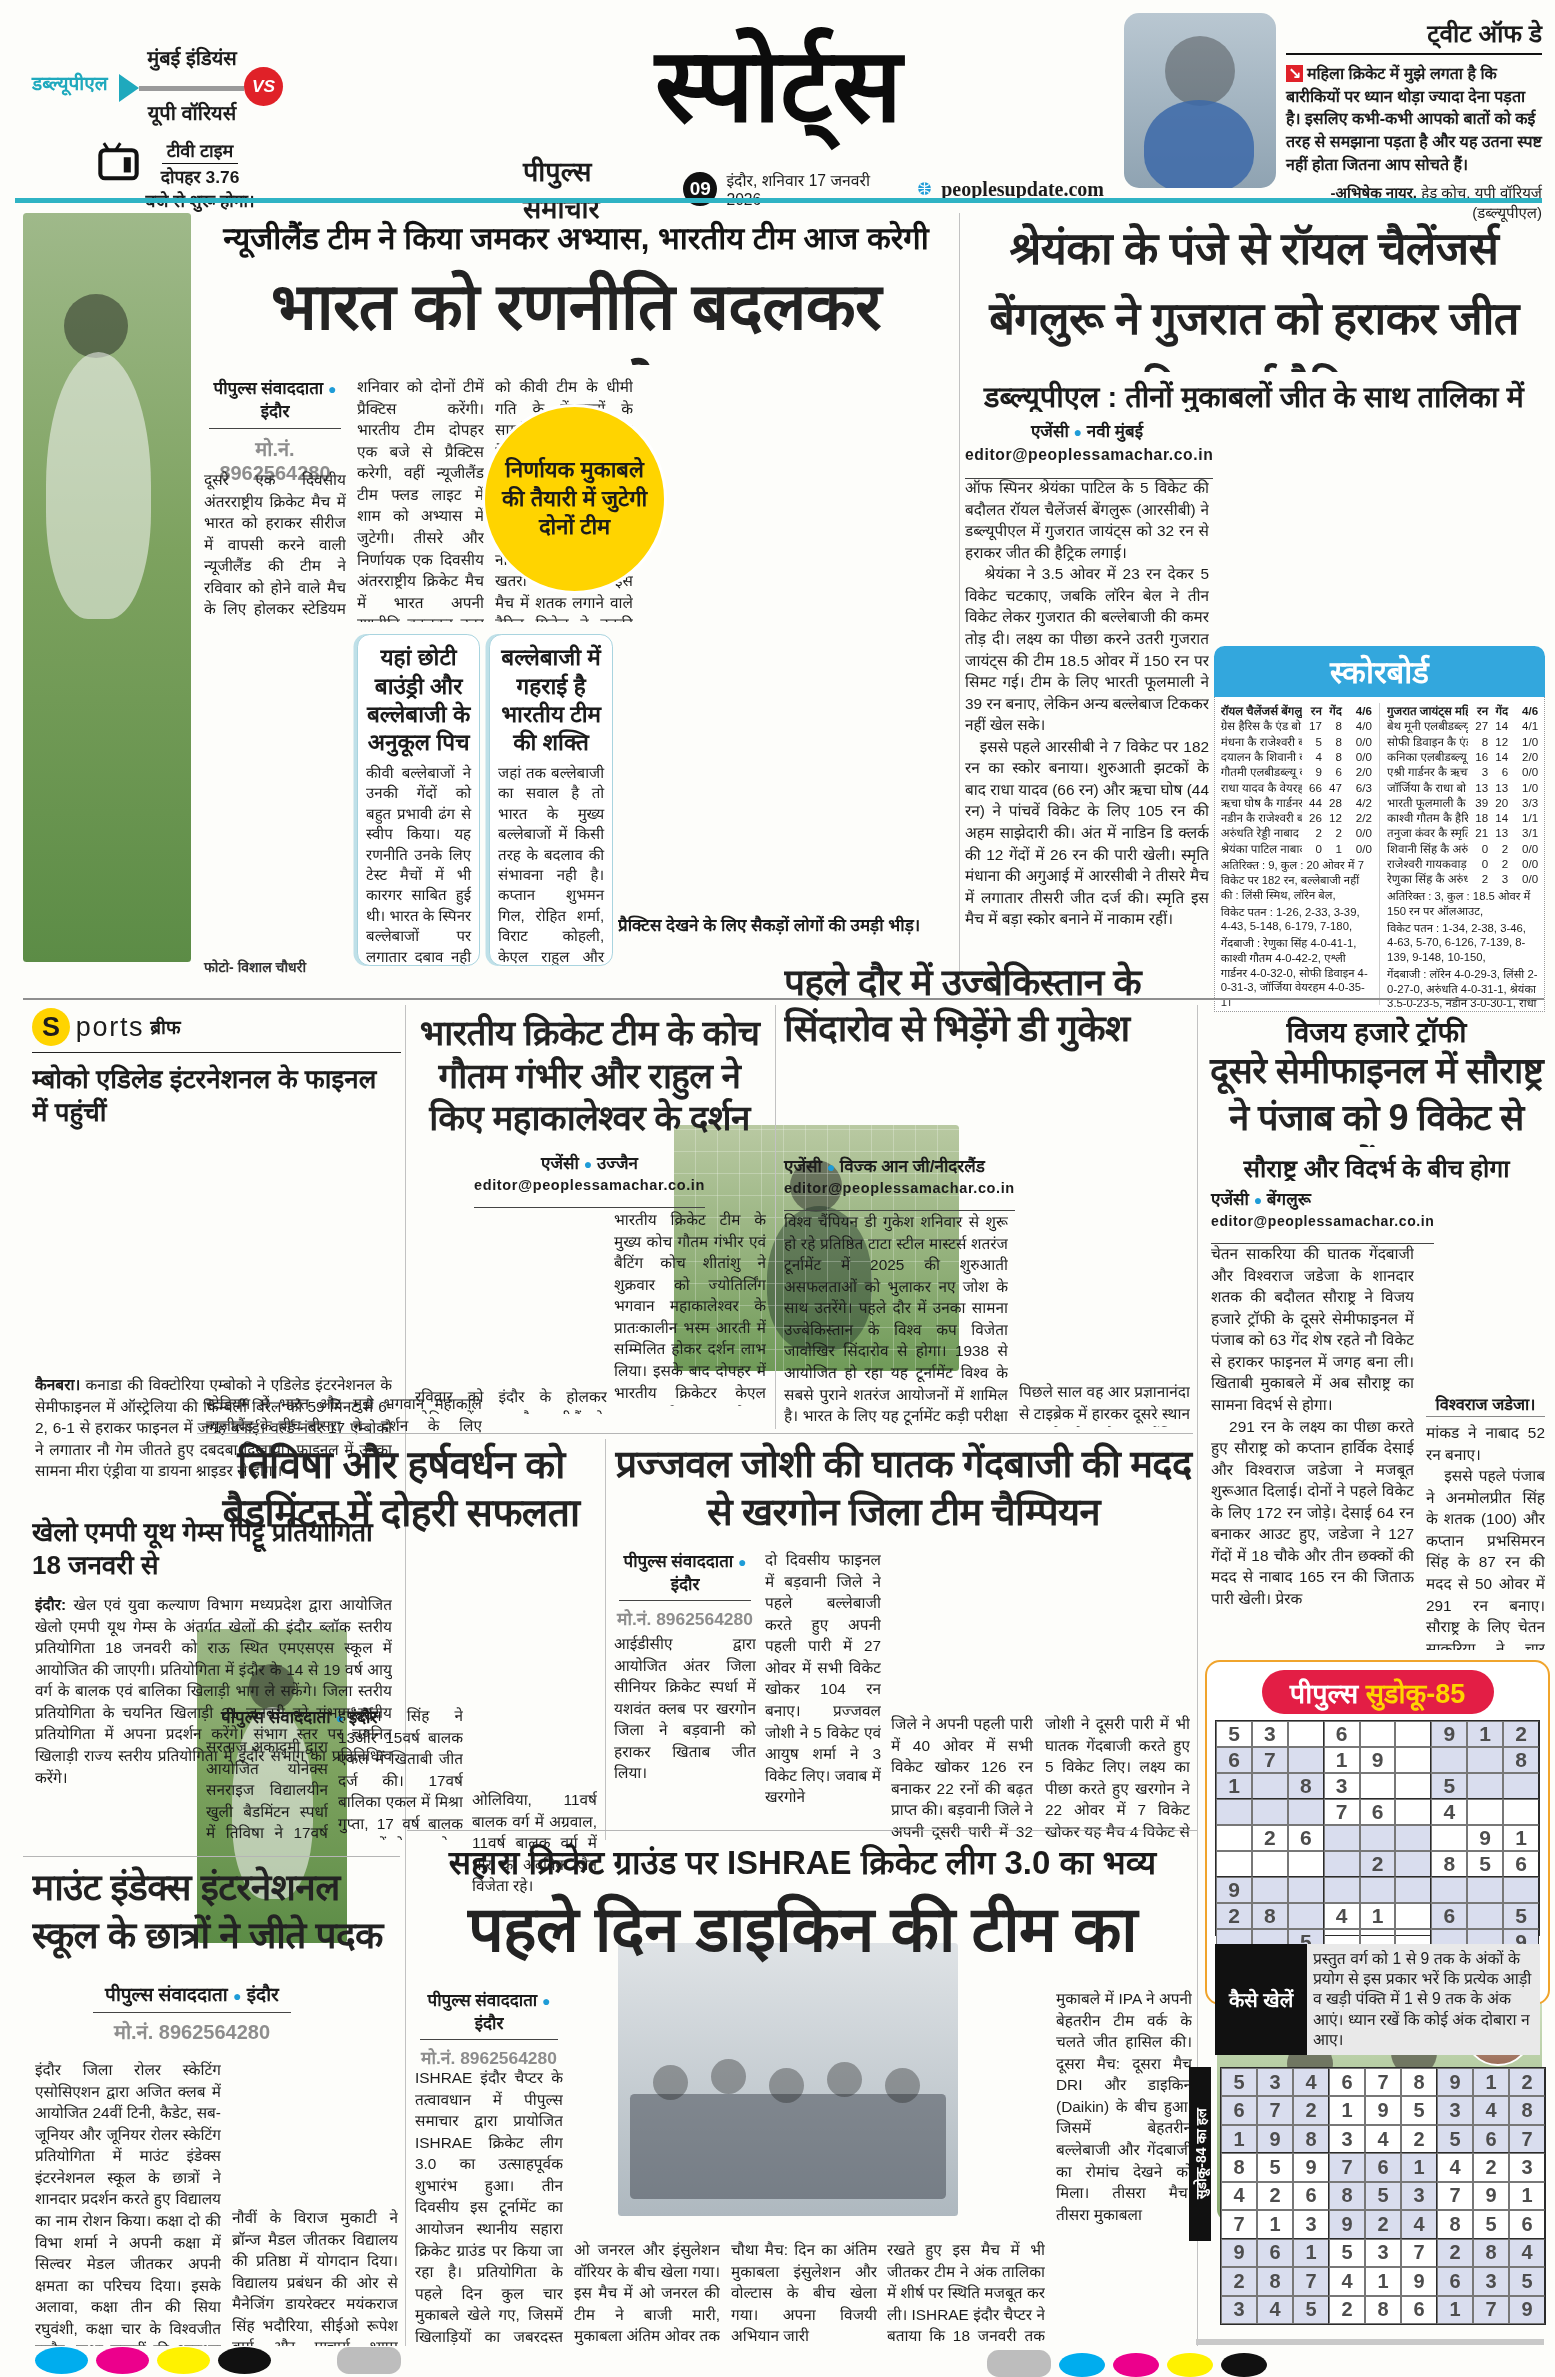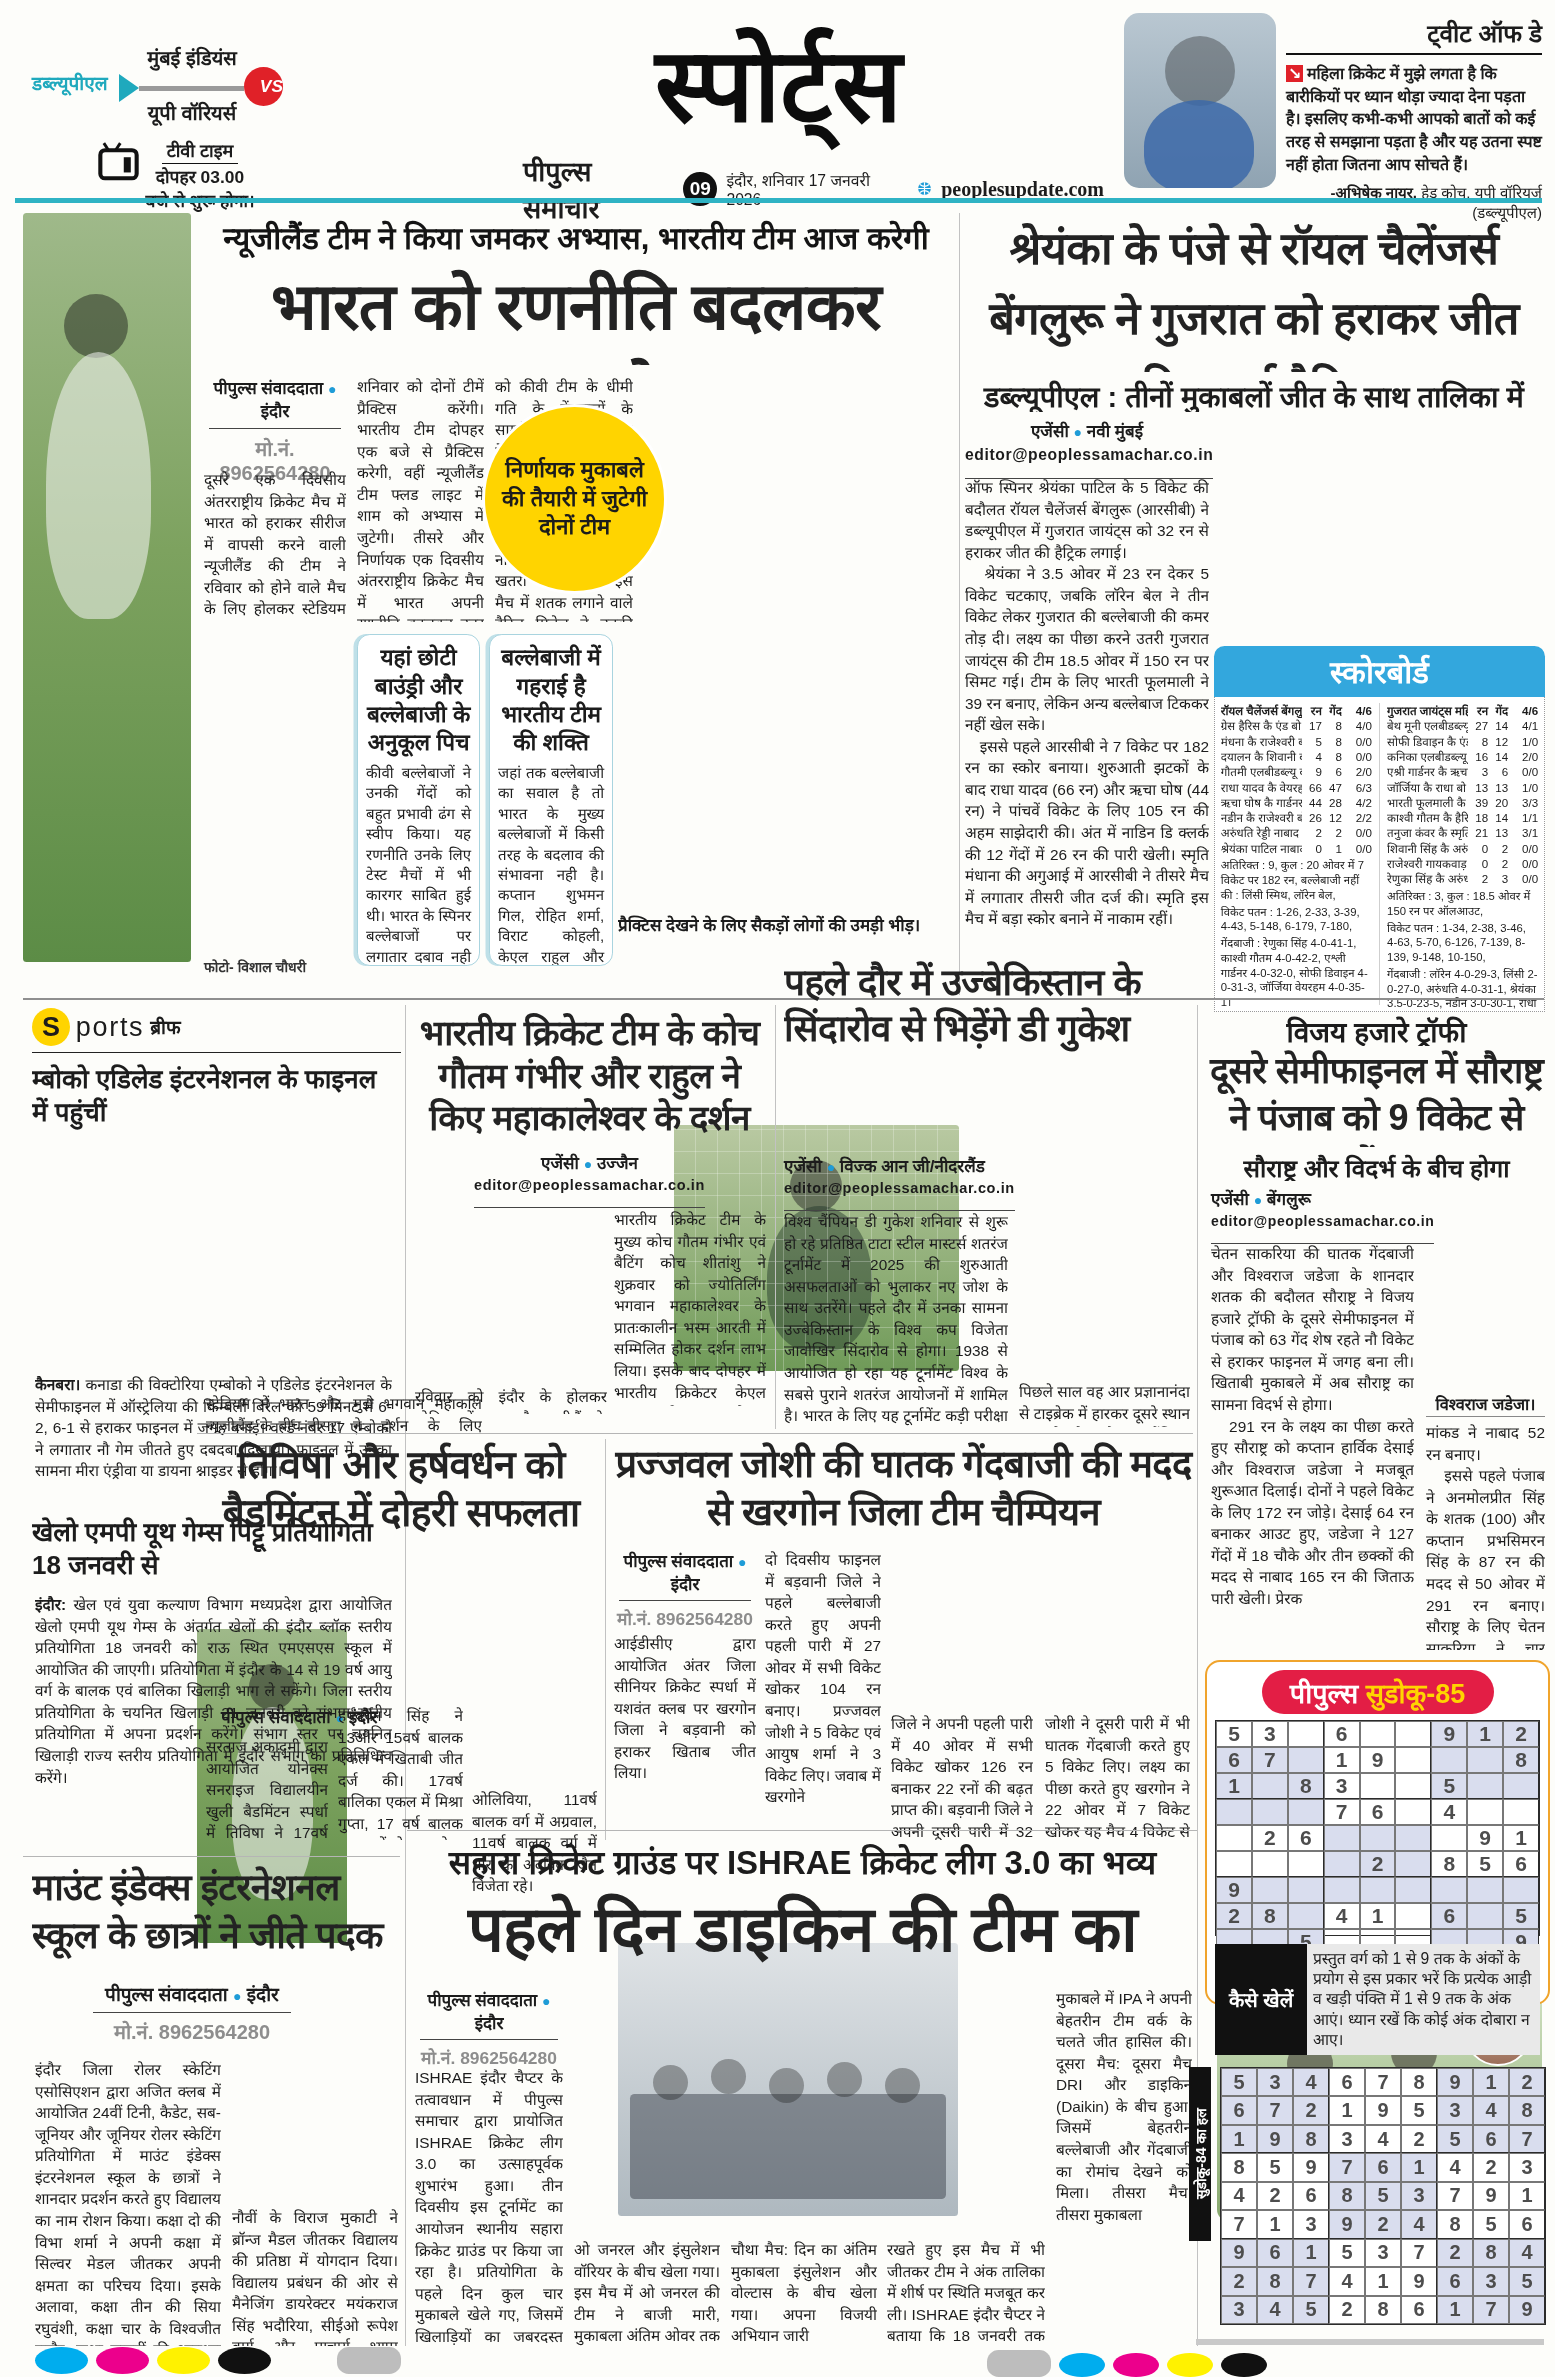--- a/index.html
+++ b/index.html
@@ -41,21 +41,21 @@
   .sb-trow .v{width:20px;text-align:right;flex:none;}
   .sb-trow .f{width:30px;text-align:right;flex:none;}
   .sb-sum{font-size:11.3px;line-height:1.3;margin-top:2.3px;}
   .sgrid{display:grid;grid-template-columns:repeat(9,1fr);border:1.7px solid #2b2b2b;background:#fff;}
   .sgrid>div{border:0.6px solid #777;display:flex;align-items:center;justify-content:center;
              font-weight:700;color:#4d4d4d;}
   .sgrid>div:nth-child(3n){border-right:1.7px solid #2b2b2b;}
   .sgrid>div:nth-child(n+19):nth-child(-n+27),
   .sgrid>div:nth-child(n+46):nth-child(-n+54){border-bottom:1.7px solid #2b2b2b;}
   .sgrid>div.sh{background:#d9ddee;}
-  .vs-circle{background:#e02128;color:#fff;border-radius:50%;display:flex;align-items:center;justify-content:flex-end;
+  .vs-circle{background:#e02128;color:#fff;border-radius:50%;display:flex;align-items:center;justify-content:center;
              font-weight:700;font-style:italic;font-size:17.4px;}
   .badge{background:#111;color:#fff;border-radius:50%;display:flex;align-items:center;justify-content:center;font-weight:700;}
   .pill{background:#e31e45;border-radius:23px;color:#fff;font-weight:700;text-align:center;}
   .reg{border-radius:50%;width:53px;height:27px;display:inline-block;margin-right:8.1px;}
   .callout{background:#ffd400;border-radius:50%;display:flex;align-items:center;justify-content:center;
            text-align:center;font-weight:700;font-size:22px;line-height:1.3;padding:11.6px;border:3.5px solid #fff;}
   .inset-circle{position:absolute;border:2.3px solid #fff;border-radius:50%;background:linear-gradient(180deg,#d7b9a5,#9c6f5a);}
 </style>
 </head>
 <body>
@@ -76,21 +76,21 @@
   <div class="abs" style="left:98px;top:142px;width:41px;height:41px;">
     <svg width="41" height="41" viewBox="0 0 70 70">
         <rect x="4" y="14" width="62" height="48" rx="8" fill="none" stroke="#111" stroke-width="7"></rect>
         <rect x="44" y="26" width="12" height="26" fill="#111"></rect>
         <line x1="18" y1="14" x2="10" y2="2" stroke="#111" stroke-width="5"></line>
         <line x1="30" y1="14" x2="38" y2="2" stroke="#111" stroke-width="5"></line>
       </svg>
   </div>
   <div class="abs c" style="left:142px;top:138px;width:116px;">
     <div class="b" style="font-size:18px;border-bottom:1.7px solid #111;display:inline-block;padding:0 4.6px 1.2px;">टीवी टाइम</div>
-    <div class="b" style="font-size:17.4px;">दोपहर 03.00</div>
+    <div class="b" style="font-size:17.4px;">दोपहर 3.76</div>
     <div class="b" style="font-size:17.4px;">बजे से शुरू होगा।</div>
   </div>
 
   <div class="abs c b" style="left:581px;top:10.5px;width:395px;font-size:103px;color:#0c0c0c;">स्पोर्ट्स</div>
 
   <div class="abs" style="left:523px;top:152px;width:581px;display:flex;align-items:center;gap:9.3px;">
     <span class="b" style="font-size:27px;">पीपुल्स समाचार</span>
     <span class="badge" style="width:34px;height:34px;font-size:19px;">09</span>
     <span style="font-size:15.7px;">इंदौर, शनिवार 17 जनवरी 2026</span>
     <span><svg width="15" height="15" viewBox="0 0 26 26">

